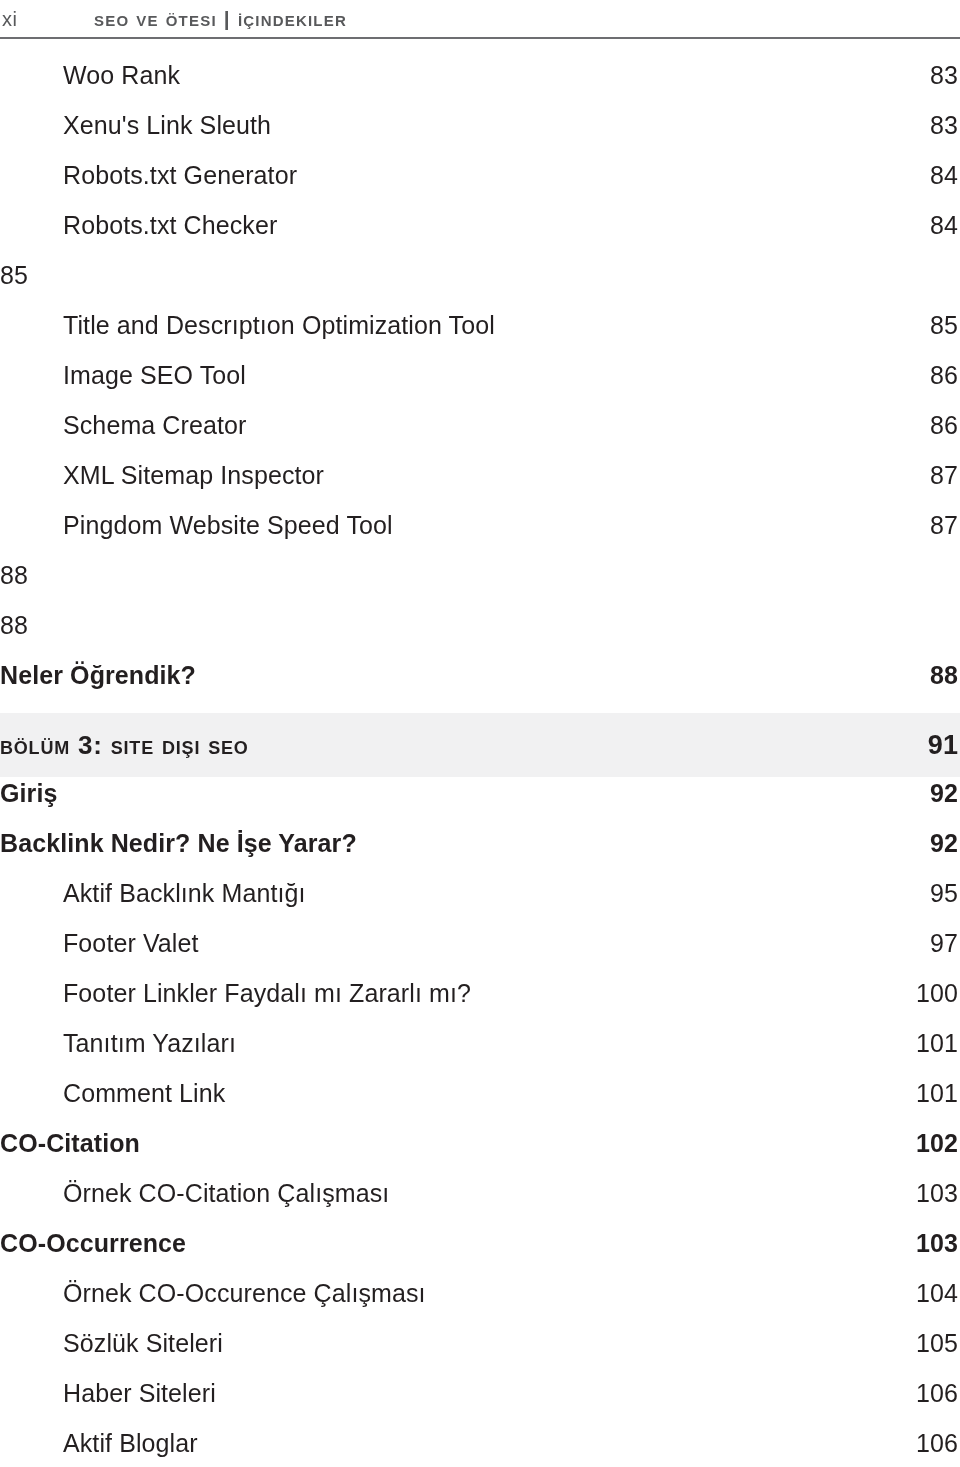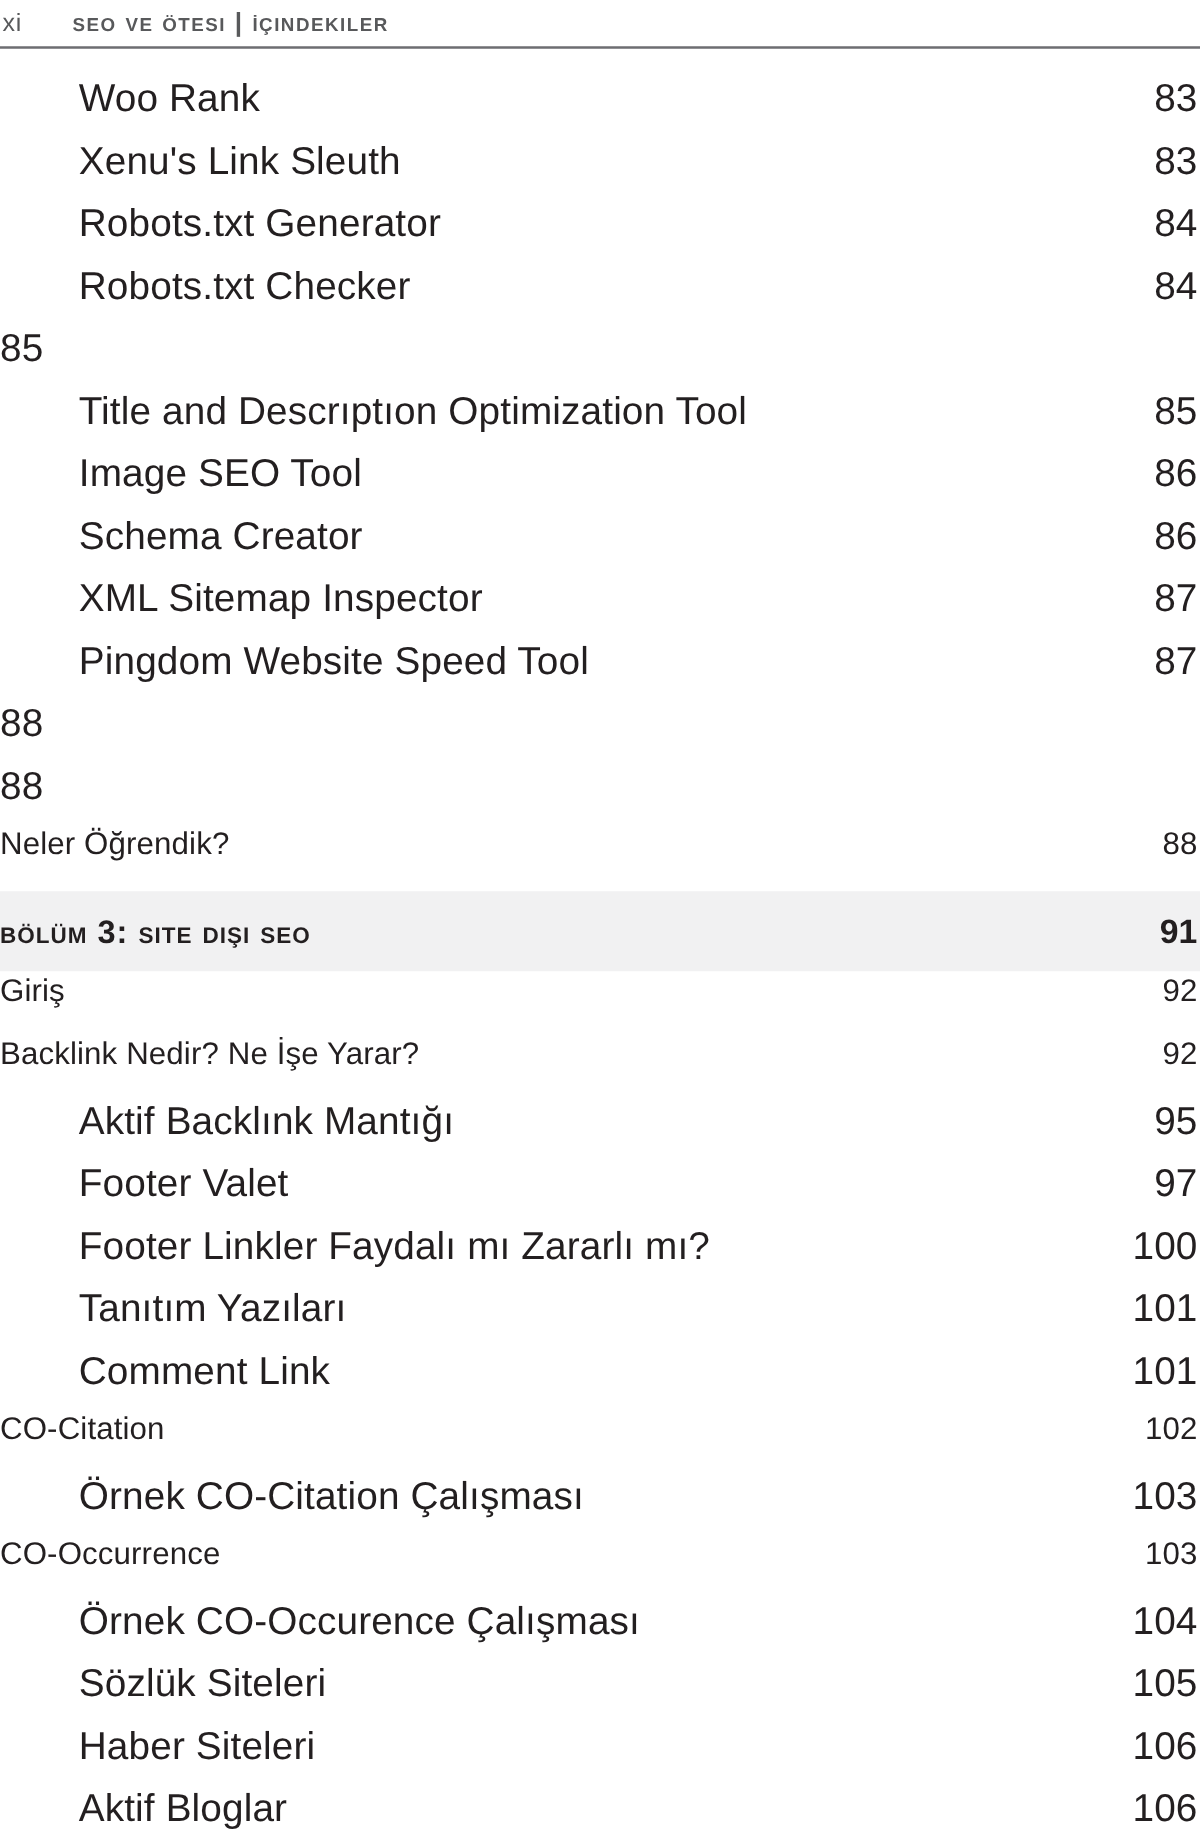--- a/index.html
+++ b/index.html
@@ -18,20 +18,21 @@
 
   
   .page-header {
     position: absolute;
     left: 0;
     top: 0;
     width: 960px;
     height: 38px;
     display: flex;
     align-items: center;
+    gap: 36px;
   }
   .folio {
     font-size: 20px;
     color: #58595b;
     letter-spacing: 0.5px;
     width: 58px;
     flex: 0 0 58px;
     text-align: left;
     padding-left: 2px;
     box-sizing: border-box;
@@ -78,30 +79,30 @@
   .toc-row .pagenum {
     flex: 0 0 auto;
     text-align: right;
     padding-right: 2px;
   }
 
   
   .lvl1 .label,
   .lvl1 .pagenum {
     font-size: 25px;
-    font-weight: 400;
+    font-weight: 700;
     color: #231f20;
     letter-spacing: 0.1px;
   }
   .lvl1 .label { padding-left: 0px; }
 
   
   .lvl2 .label,
   .lvl2 .pagenum {
-    font-size: 31px;
+    font-size: 25px;
     font-weight: 400;
     color: #231f20;
     letter-spacing: 0.1px;
   }
   .lvl2 .label { padding-left: 63px; }
 
   
   .chapter {
     height: 64px;
     align-items: center;

